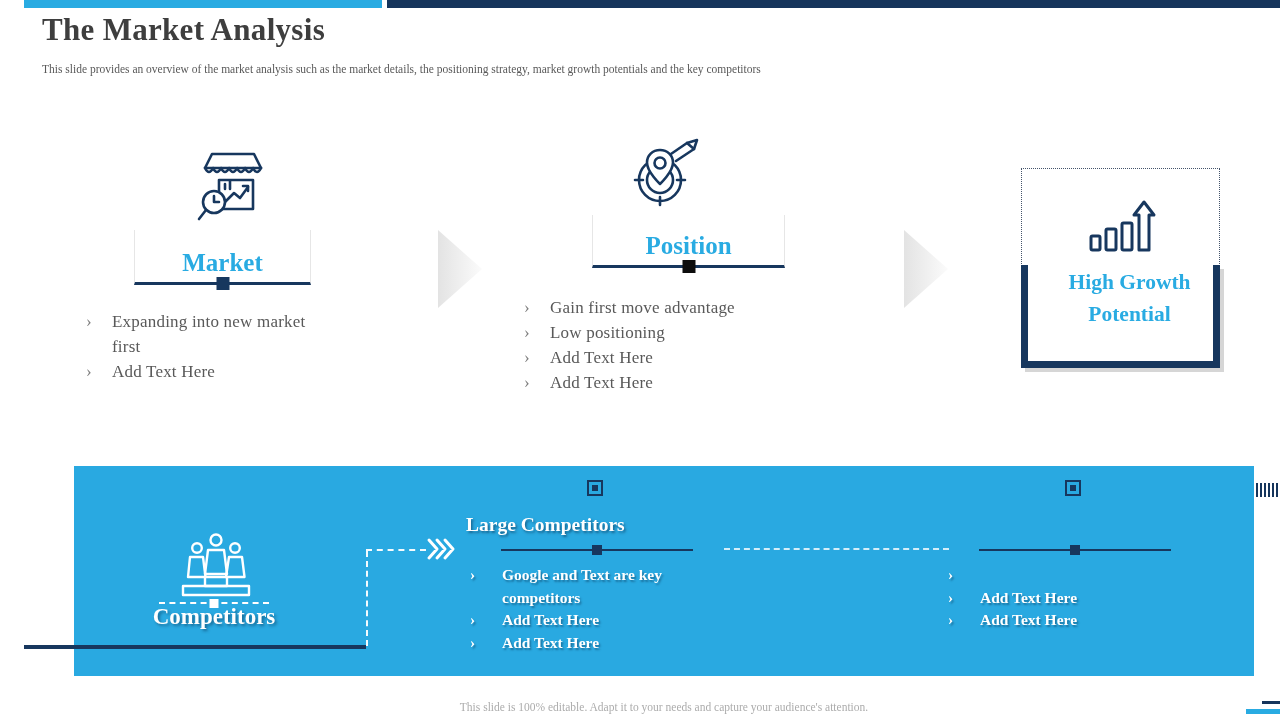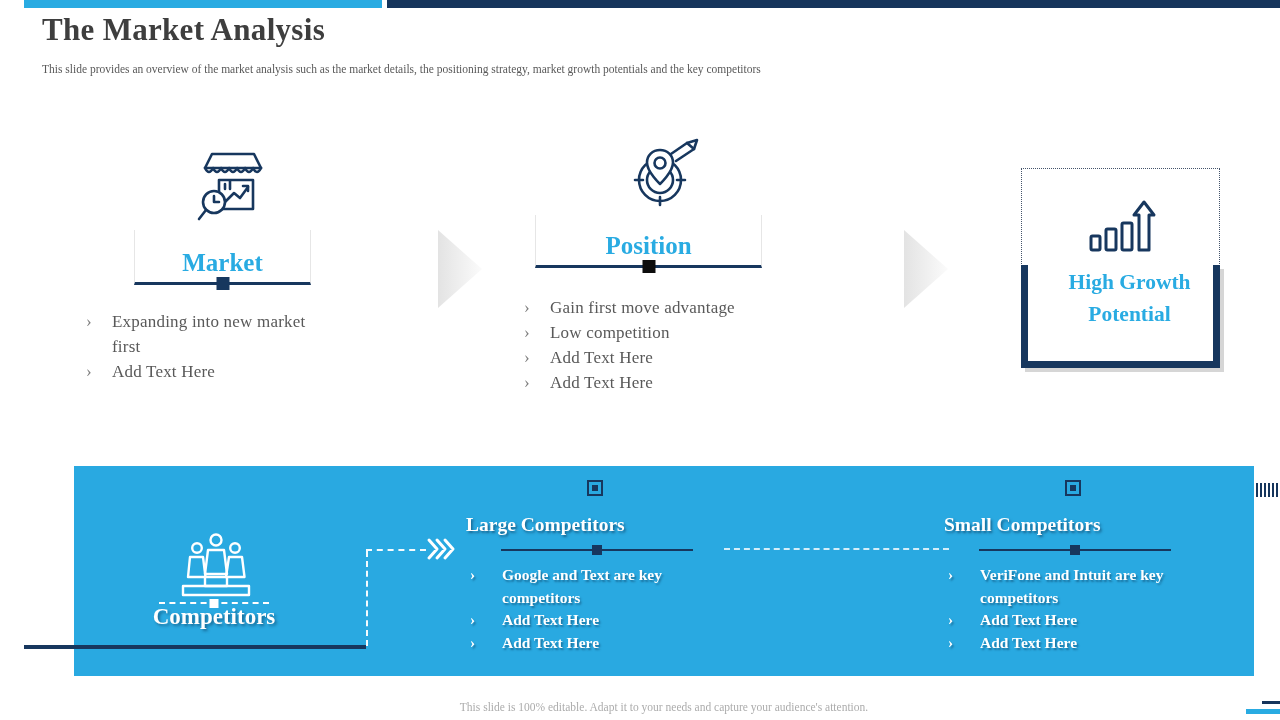--- a/index.html
+++ b/index.html
@@ -144,32 +144,32 @@
     <svg width="78" height="82" viewBox="0 0 78 82" fill="none" stroke="#17375E" stroke-width="2.6" stroke-linecap="round" stroke-linejoin="round">
       <circle cx="36" cy="50" r="21"></circle>
       <path d="M36 25 v8 M36 67 v8 M11 50 h8 M53 50 h8"></path>
       <circle cx="36" cy="50" r="13" fill="#fff"></circle>
       <path d="M44 26 L63 13 L73 10 L70 19 L52 31" fill="#fff"></path>
       <path d="M63 13 L70 19"></path>
       <path d="M36 20 c-7.5 0 -13 5.5 -13 12.5 C23 42 36 54 36 54 s13 -12 13 -21.5 C49 25.5 43.5 20 36 20 Z" fill="#fff"></path>
       <circle cx="36" cy="33" r="5.5" fill="#fff"></circle>
     </svg>
   </div>
-  <div class="title-box" style="left:511px; top:215px; width:227px; height:53px;">
+  <div class="title-box" style="left:568px; top:215px; width:193px; height:53px;">
     <span class="col-title">Position</span>
     <span class="node-square black-sq"></span>
   </div>
   <ul class="bullets pos" style="left:500px; top:295px;">
     <li>
       <span class="bm">›</span>
       <span class="bt">Gain first move advantage</span>
     </li>
     <li>
       <span class="bm">›</span>
-      <span class="bt">Low competition</span>
+      <span class="bt">Low positioning</span>
     </li>
     <li>
       <span class="bm">›</span>
       <span class="bt">Add Text Here</span>
     </li>
     <li>
       <span class="bm">›</span>
       <span class="bt">Add Text Here</span>
     </li>
   </ul>
@@ -247,28 +247,26 @@
       <span class="bm">›</span>
       <span class="bt">Add Text Here</span>
     </li>
   </ul>
 
   <div class="mid-dash"></div>
 
   <div class="sq-bullet-icon" style="left:1041px; top:480px;">
       <span></span>
     </div>
-  <p class="band-col-title" style="left:920px; top:514px;">Small Competitors</p>
   <div class="band-underline" style="left:955px; top:549px; width:192px;">
       <span></span>
     </div>
   <ul class="band-bullets" style="left:924px; top:564px;">
     <li>
       <span class="bm">›</span>
-      <span class="bt">VeriFone and Intuit are key competitors</span>
     </li>
     <li>
       <span class="bm">›</span>
       <span class="bt">Add Text Here</span>
     </li>
     <li>
       <span class="bm">›</span>
       <span class="bt">Add Text Here</span>
     </li>
   </ul>

